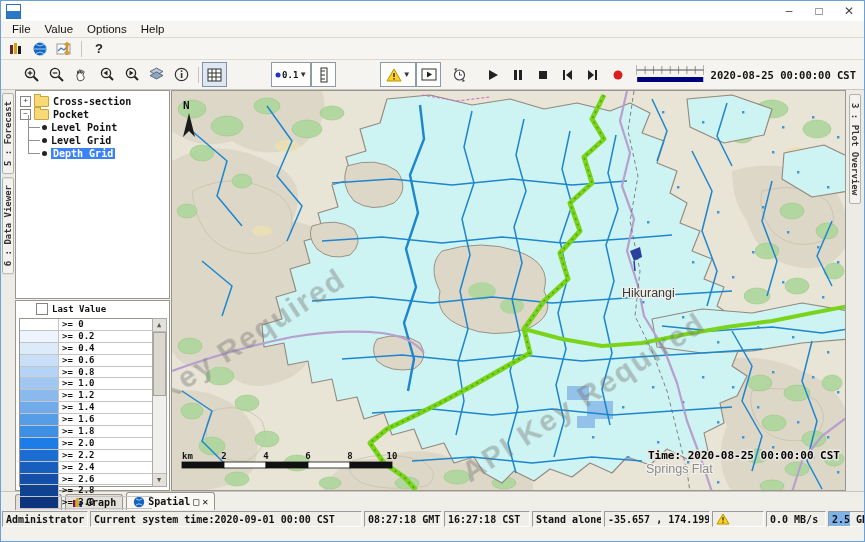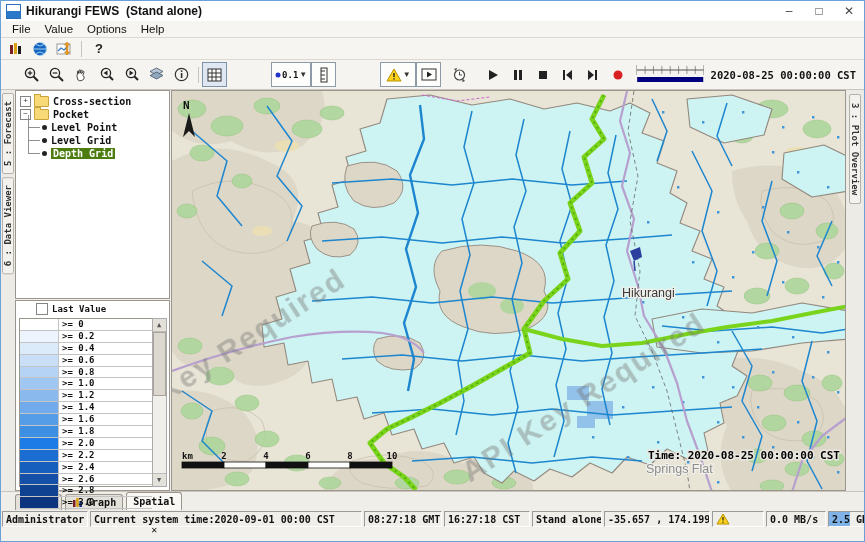--- a/index.html
+++ b/index.html
@@ -43,59 +43,58 @@
   .vtab.rt{transform:none;margin-top:4px;padding:8px 0;}
 
   .left-panel{width:156px;display:flex;flex-direction:column;background:#f3f1ec;}
   .treebox{height:204px;background:#fff;border:1px solid #9a968e;margin:0 1px 1px 0;overflow:hidden;font:bold 10px "DejaVu Sans Mono",monospace;color:#111;padding-top:3px;}
   .trow{display:flex;align-items:center;height:12px;margin:1px 0 1px 4px;white-space:pre;}
   .expander{width:9px;height:9px;border:1px solid #848480;background:#fff;font:8px/7px "Liberation Sans",sans-serif;text-align:center;color:#333;margin-right:3px;flex:0 0 auto;}
   .folder{width:13px;height:9px;background:#f7d977;border:1px solid #caa53d;border-radius:1px;position:relative;margin-right:4px;flex:0 0 auto;}
   .folder::before{content:"";position:absolute;left:-1px;top:-3px;width:5px;height:2px;background:#f7d977;border:1px solid #caa53d;border-bottom:none;}
   .twig{width:11px;height:12px;border-left:1px solid #909090;border-bottom:1px solid #909090;margin:-6px 2px 6px 8px;flex:0 0 auto;}
   .bullet{width:5px;height:5px;border-radius:50%;background:#222;margin-right:4px;flex:0 0 auto;}
-  .tlabel.selected{background:#4d7c0f;color:#fff;padding:0 2px;}
+  .tlabel.selected{background:#3b82f6;color:#fff;padding:0 2px;}
 
   .legendbox{flex:1;background:#fff;border:1px solid #9a968e;margin-right:1px;position:relative;font:bold 9px "DejaVu Sans Mono",monospace;color:#111;}
   .legend-head{height:15px;display:flex;align-items:center;padding-left:20px;gap:4px;}
   .chk{width:10px;height:10px;border:1px solid #848480;background:#fff;flex:0 0 auto;}
   .legend-list{position:absolute;left:3px;right:16px;top:17px;bottom:3px;border:1px solid #9a968e;}
   .lrow{display:flex;height:10.9px;border-bottom:1px solid #c4c4c4;}
   .sw{width:38px;border-right:1px solid #c4c4c4;flex:0 0 auto;}
   .ll{padding-left:3px;line-height:11px;white-space:pre;}
   .vscroll{position:absolute;right:2px;top:17px;bottom:3px;width:13px;border:1px solid #aaa;background:#f1efeb;}
   .varrow{height:12px;text-align:center;font-size:7px;line-height:12px;color:#555;background:#e4e1da;border-bottom:1px solid #bbb;}
   .varrow.dn{position:absolute;bottom:0;left:0;right:0;border-top:1px solid #bbb;border-bottom:none;}
   .vthumb{position:absolute;top:13px;left:0;right:0;height:62px;background:#dcd8d0;border:1px solid #a8a49c;}
 
   .mapview{width:677px;height:401px;position:relative;background:#e8e4d6;overflow:hidden;border:1px solid #9a968e;box-sizing:border-box;}
 
   
   .tabsrow1{height:18px;background:#f0eee9;border-top:1px solid #c9c5bd;display:flex;align-items:flex-end;padding-left:14px;gap:3px;}
   .btab{height:15px;display:flex;align-items:center;gap:3px;padding:0 6px;border:1px solid #9a968e;border-bottom:none;border-radius:3px 3px 0 0;background:#e4e1da;font:bold 10px "DejaVu Sans Mono",monospace;color:#111;}
-  .btab.active{background:#f9f8f5;height:17px;flex-direction:column;}
+  .btab.active{background:#f9f8f5;height:17px;}
   .tabglyph{font-size:10px;font-weight:bold;}
   .tabsrow2{height:19px;background:#f0eee9;display:flex;align-items:center;padding-left:14px;}
   .logsbtn{height:14px;display:flex;align-items:center;padding:0 7px;border:1px solid #9a968e;border-radius:2px;background:#f4f2ee;font:bold 10px "DejaVu Sans Mono",monospace;color:#111;}
 
   
   .statusbar{height:18px;background:#f0eee9;display:flex;align-items:stretch;gap:2px;padding:1px 1px;box-sizing:border-box;}
   .seg{border:1px solid;border-color:#9a9a9a #ffffff #ffffff #9a9a9a;background:#f0eee9;font:bold 10px "DejaVu Sans Mono",monospace;color:#111;display:flex;align-items:center;padding:0 3px;white-space:pre;overflow:hidden;box-sizing:border-box;flex:0 0 auto;}
   .seg.mem{position:relative;}
   .memfill{position:absolute;left:0;top:0;bottom:0;width:55%;background:#7fb3e8;}
   .memtxt{position:relative;}
 </style>
 </head>
 <body>
 
 <div class="window">
 
   <div class="titlebar">
     <span class="fews-logo"></span>
-    <span class="title-text">Hikurangi FEWS  (Stand alone)</span>
     <span class="win-controls">
       <span>–</span>
       <span>□</span>
       <span>✕</span>
     </span>
   </div>
 
   <div class="menubar">
     <span class="menu-item">File</span>
     <span class="menu-item">Value</span>

